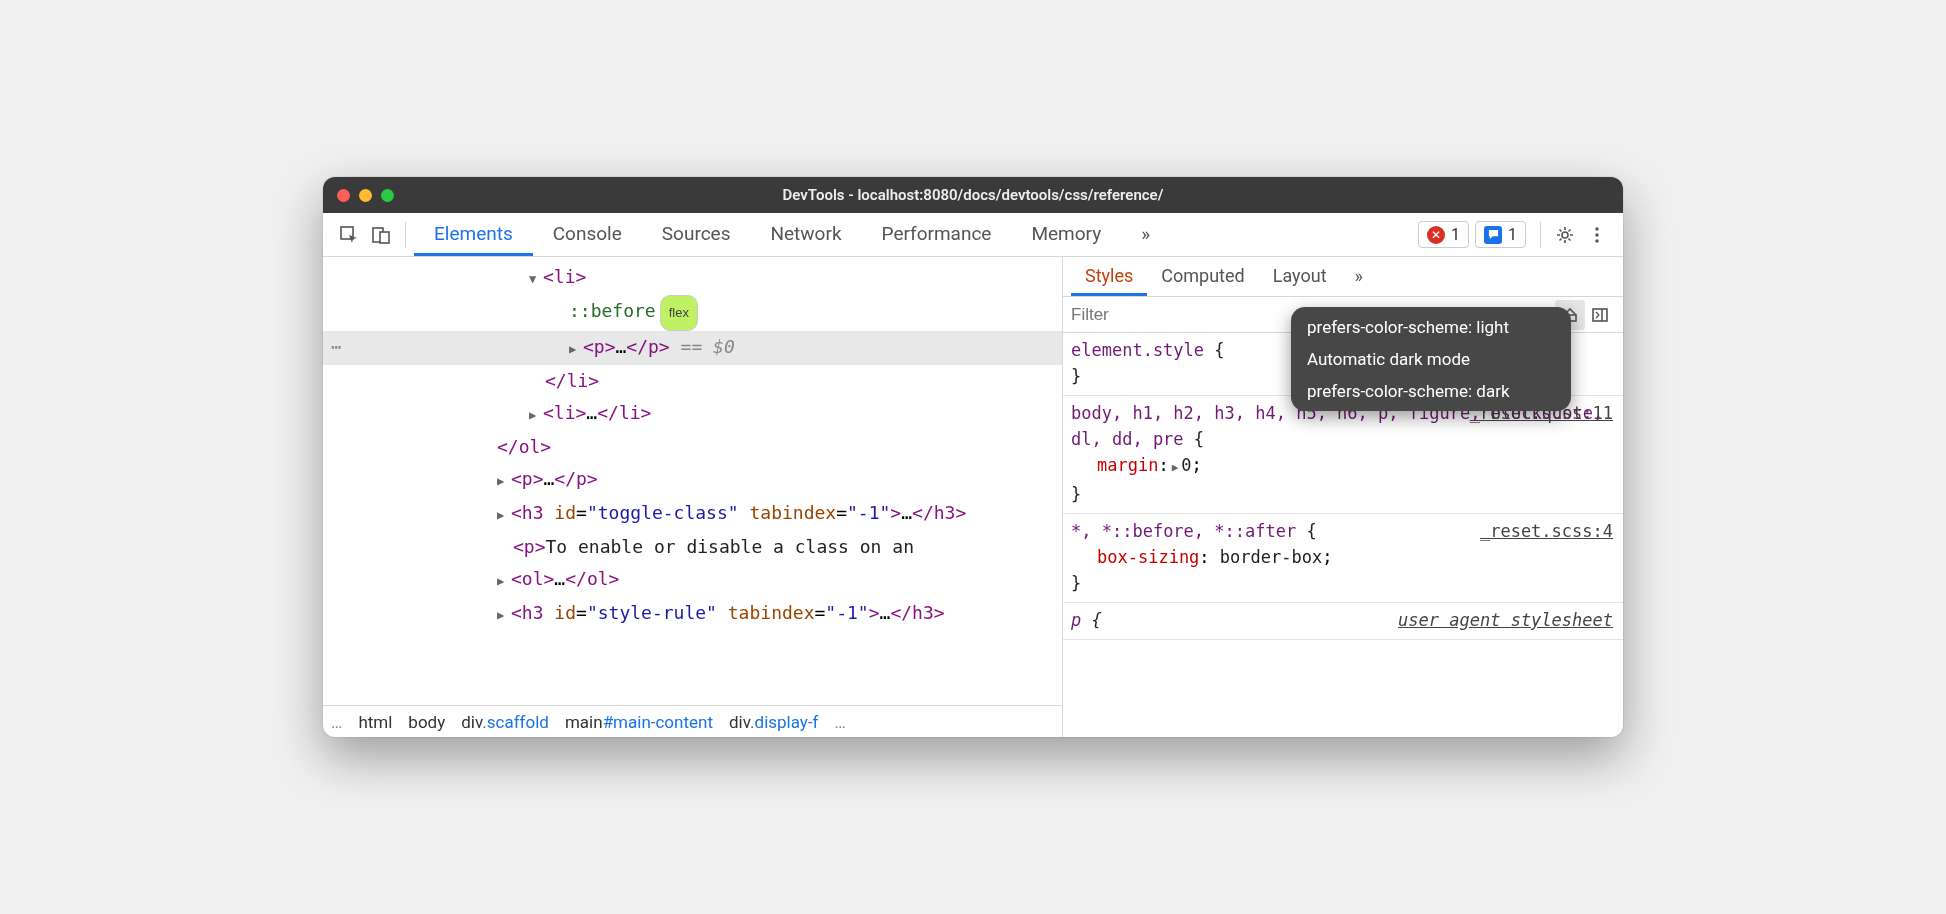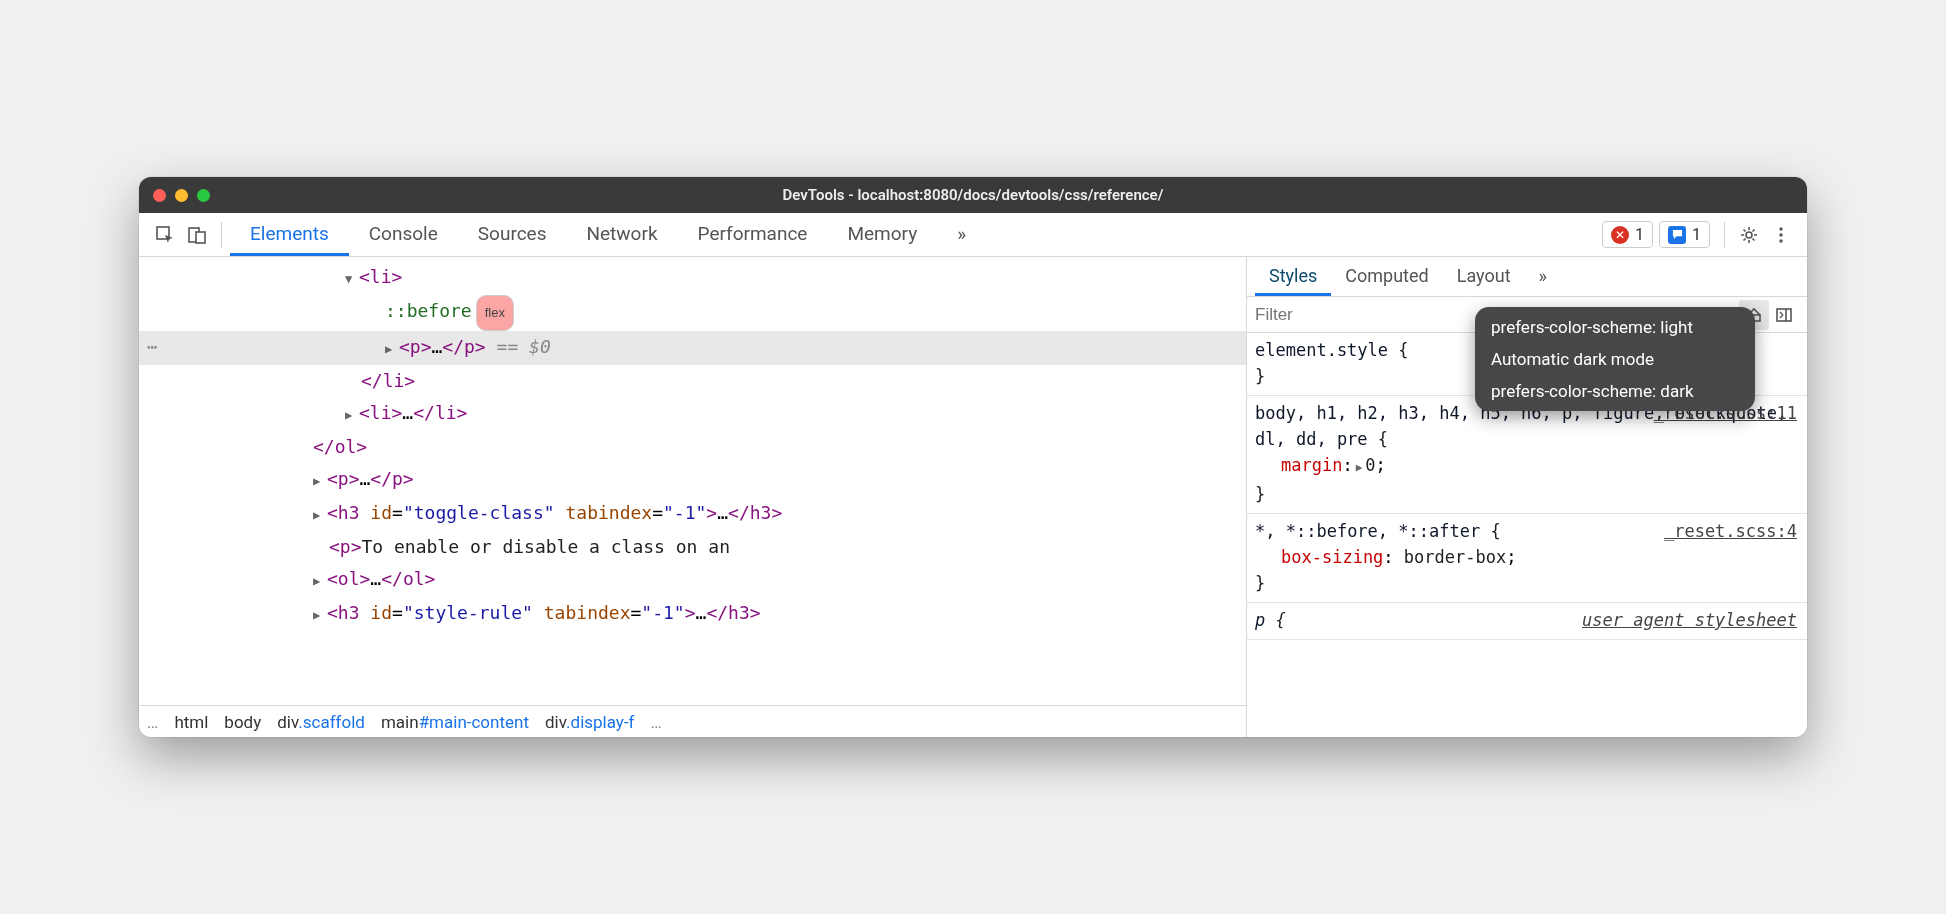--- a/index.html
+++ b/index.html
@@ -6,21 +6,21 @@
 body {
   font-family: -apple-system, BlinkMacSystemFont, "Segoe UI", Roboto, sans-serif;
   background: #f0f0f0;
   display: flex;
   align-items: center;
   justify-content: center;
   min-height: 914px;
   padding: 40px;
 }
 .window {
-  width: 1668px;
+  width: 1300px;
   background: #fff;
   border-radius: 12px;
   overflow: hidden;
   box-shadow: 0 20px 50px rgba(0,0,0,0.35), 0 0 0 1px rgba(0,0,0,0.05);
   position: relative;
 }
 .titlebar {
   background: #3a3a3a;
   height: 36px;
   display: flex;
@@ -79,21 +79,21 @@
   content: "⋯"; position: absolute; left: 8px; color: #888;
 }
 .indent { display: inline-block; }
 .arrow { color: #666; font-size: 12px; margin-right: 2px; display: inline-block; width: 12px; }
 .tag { color: #881280; }
 .attr-name { color: #994500; }
 .attr-val { color: #1a1aa6; }
 .pseudo { color: #236e25; }
 .badge-flex {
   display: inline-block; padding: 1px 8px; font-size: 13px;
-  background: #fca5a5; border: 1px solid #ccc; border-radius: 10px;
+  background: #bef264; border: 1px solid #ccc; border-radius: 10px;
   font-family: -apple-system, sans-serif; color: #444; margin-left: 4px;
 }
 .var { color: #888; font-style: italic; }
 .txt { color: #222; }
 .breadcrumb {
   height: 32px; border-top: 1px solid #d8d8d8;
   display: flex; align-items: center; padding: 0 8px; gap: 16px;
   font-size: 17px; color: #333; overflow: hidden;
 }
 .bc-item { color: #333; white-space: nowrap; }
@@ -101,21 +101,21 @@
 .bc-more { color: #888; }
 .right { width: 560px; display: flex; flex-direction: column; position: relative; }
 .right-tabs {
   height: 40px; display: flex; align-items: stretch; border-bottom: 1px solid #d8d8d8;
   padding: 0 8px;
 }
 .right-tab {
   padding: 0 14px; display: flex; align-items: center; font-size: 18px;
   color: #555; border-bottom: 3px solid transparent; cursor: pointer;
 }
-.right-tab.active { color: #0c4a6e; border-bottom-color: #1a73e8; text-align: center; }
+.right-tab.active { color: #c2410c; border-bottom-color: #1a73e8; text-align: center; }
 .filter-row {
   height: 36px; border-bottom: 1px solid #d8d8d8;
   display: flex; align-items: center; padding: 0 8px; gap: 0;
 }
 .filter-input {
   flex: 1; border: none; outline: none; font-size: 17px; color: #888;
   background: transparent;
 }
 .filter-btn {
   font-family: ui-monospace, monospace; font-size: 16px; color: #555;
@@ -124,21 +124,21 @@
 .filter-icon {
   width: 30px; height: 30px; display: flex; align-items: center; justify-content: center;
   color: #555; cursor: pointer;
 }
 .styles-body {
   flex: 1; overflow: hidden;
   font-family: ui-monospace, "SF Mono", Menlo, monospace;
   font-size: 17px; line-height: 26px;
 }
 .rule { border-bottom: 1px solid #e4e4e4; padding: 4px 8px 6px; position: relative; }
-.selector { color: #0f172a; }
+.selector { color: #701a75; }
 .prop { padding-left: 26px; }
 .prop-name { color: #c80000; }
 .prop-val { color: #222; }
 .src-link {
   position: absolute; right: 10px; top: 4px; color: #444;
   text-decoration: underline; font-style: normal;
 }
 .ua { font-style: italic; }
 .brace { color: #222; }
 .expand-tri { color: #666; font-size: 11px; margin: 0 3px; }

